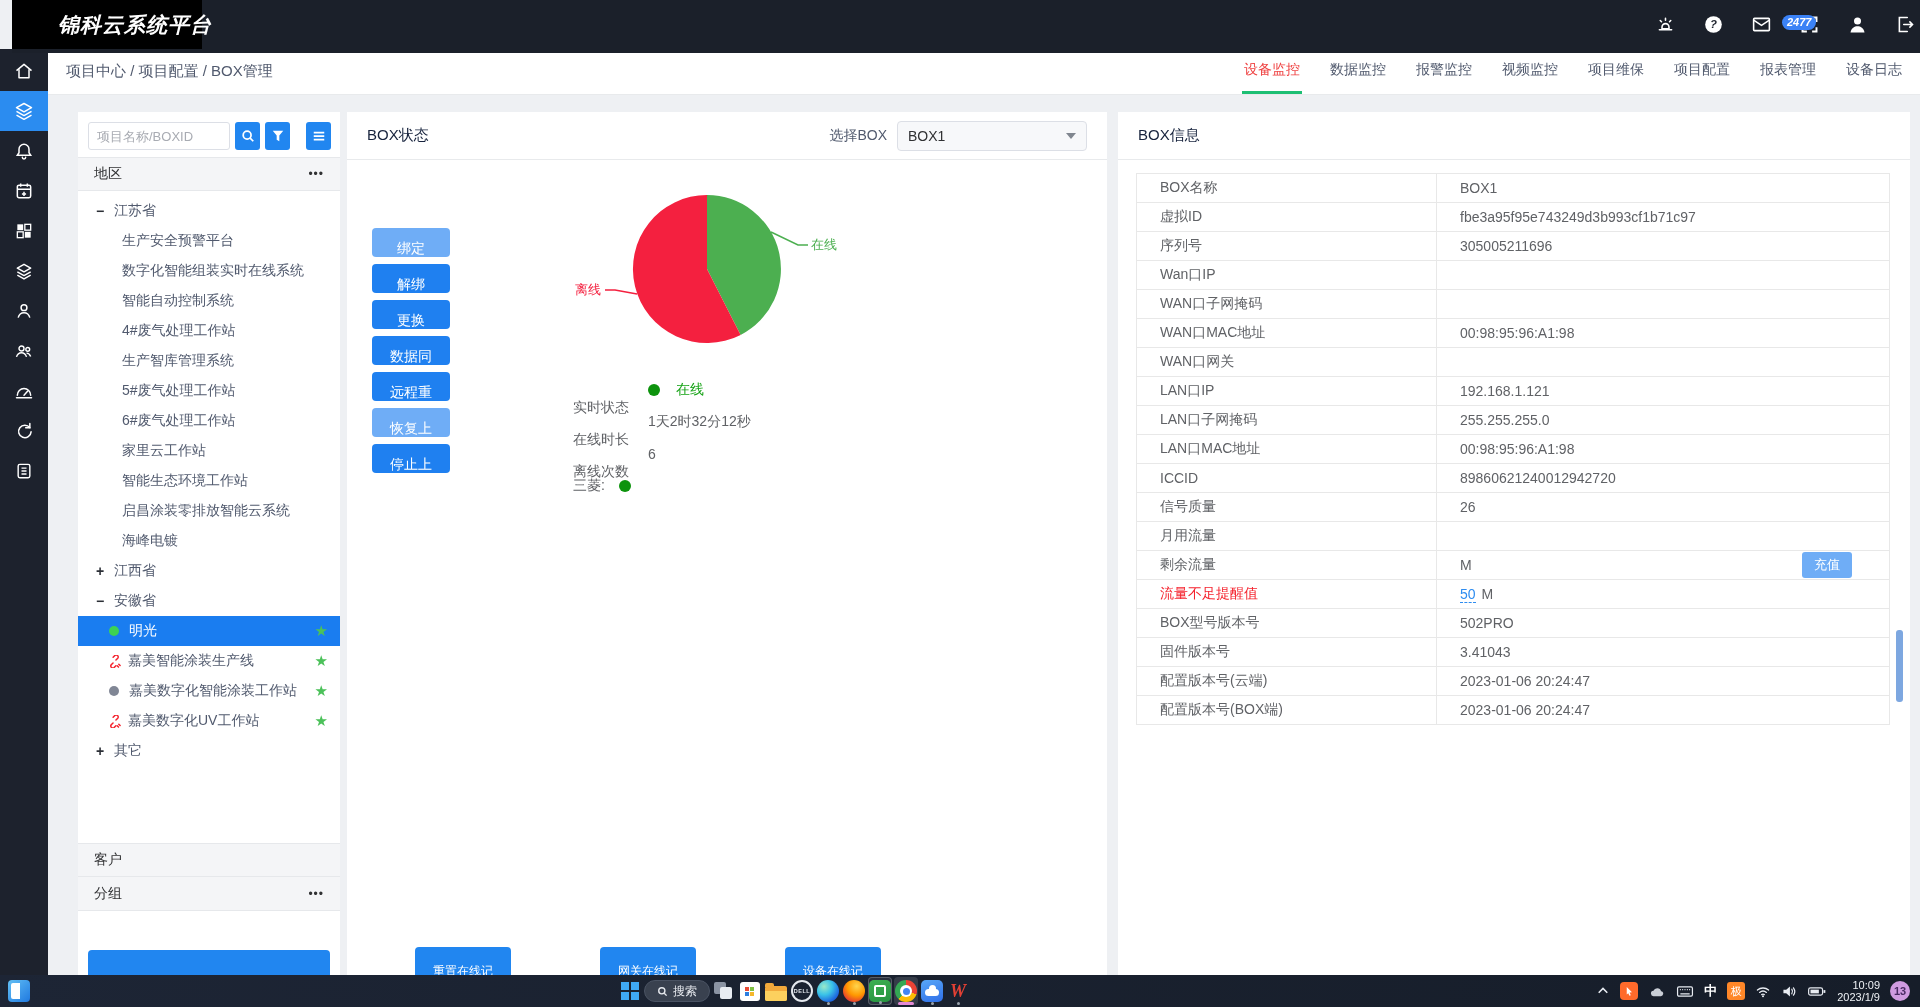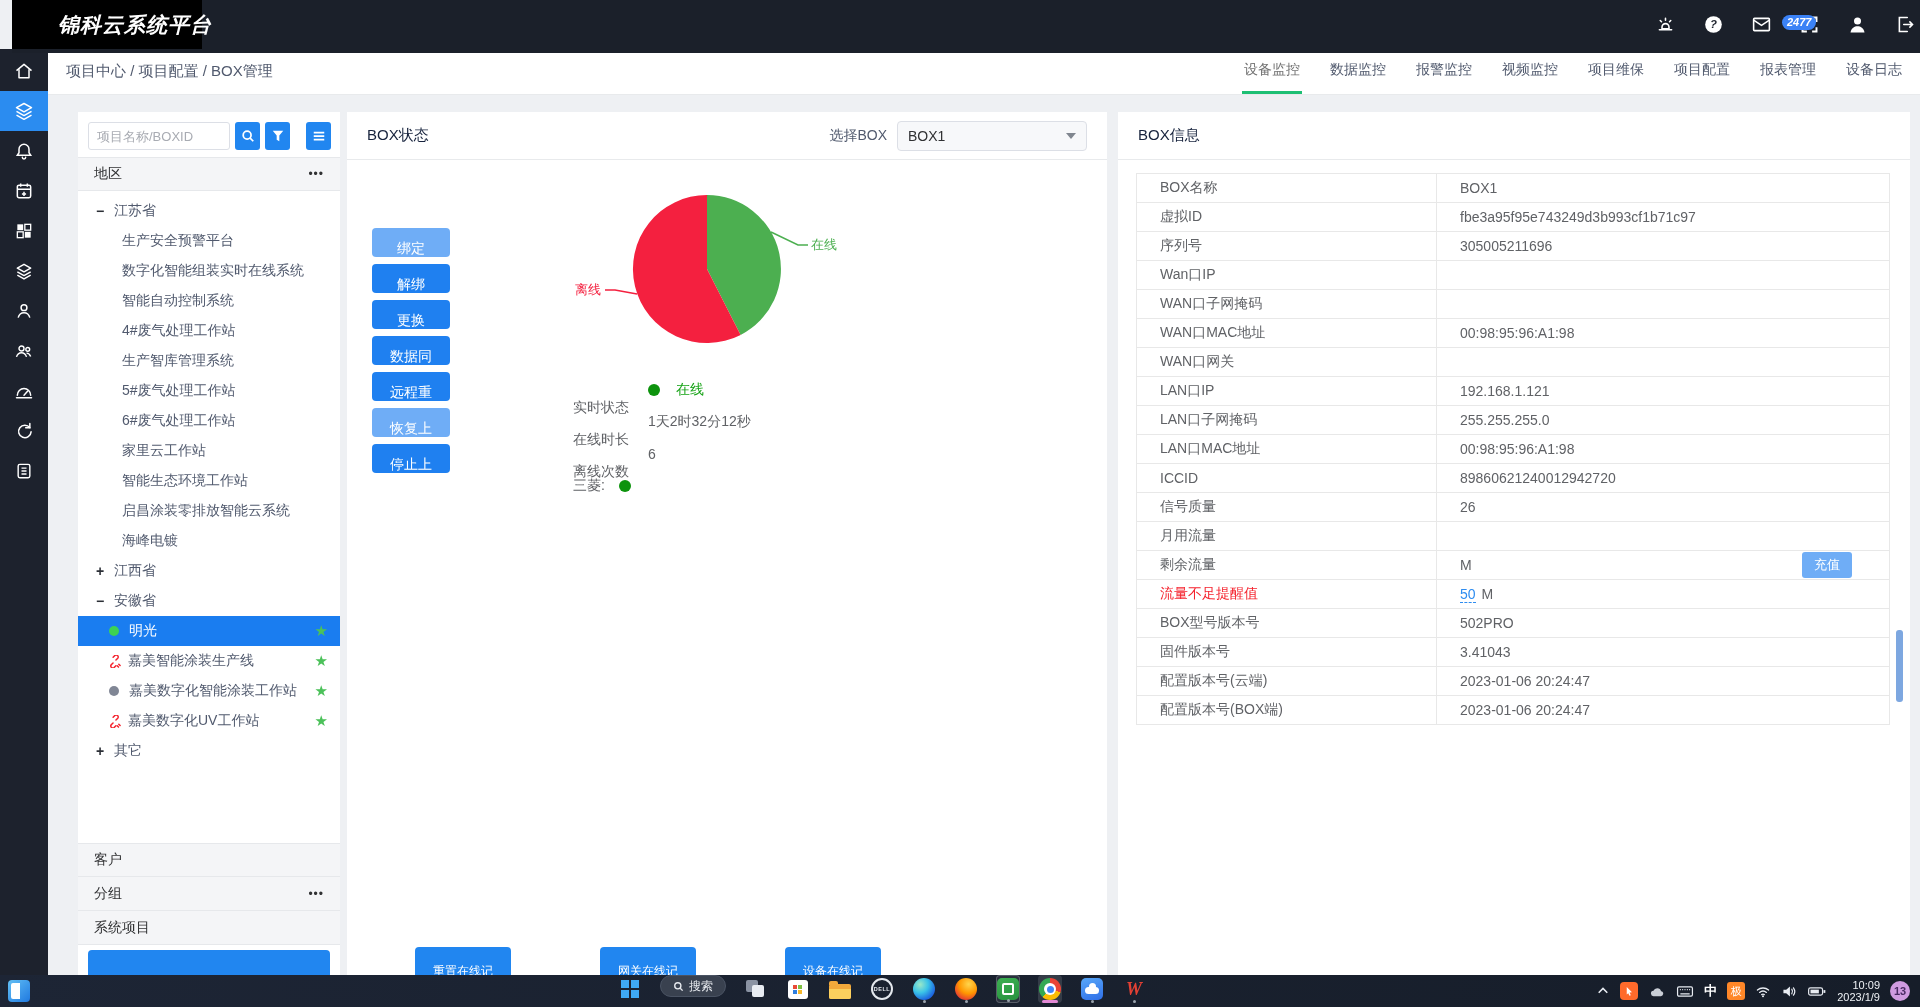--- a/index.html
+++ b/index.html
@@ -15,21 +15,21 @@
   .h-ic{width:22px;height:22px;position:relative;display:flex;align-items:center;justify-content:center;cursor:pointer;}
   .h-ic svg{width:21px;height:21px;}
   .badge{position:absolute;top:1px;left:-16px;background:#3b82f6;color:#fff;font-size:11px;font-weight:bold;
     padding:1px 5px;border-radius:8px;line-height:13px;z-index:6;}
 
   
   .crumbbar{position:absolute;top:49px;left:48px;width:1872px;height:46px;background:#fff;border-bottom:1px solid #e8eaec;z-index:4;}
   .crumb{position:absolute;left:18px;top:0;height:100%;display:flex;align-items:center;font-size:15px;color:#515a6e;}
   .tabs{position:absolute;right:16px;top:0;height:100%;display:flex;align-items:stretch;gap:26px;}
   .tab{display:flex;align-items:center;font-size:14px;color:#515a6e;padding:0 2px;border-bottom:3px solid transparent;cursor:pointer;}
-  .tab.active{color:#737373;border-bottom-color:#1dbf73;}
+  .tab.active{color:#ef4444;border-bottom-color:#1dbf73;}
 
   
   .rail{position:absolute;left:0;top:49px;bottom:0;width:48px;background:#1d222d;z-index:3;padding-top:2px;}
   .rail-item{width:48px;height:40px;display:flex;align-items:center;justify-content:center;cursor:pointer;}
   .rail-item svg{width:20px;height:20px;}
   .rail-item.active{background:#2b8cf0;}
 
   
   .panel{position:absolute;background:#fff;}
   #left-panel{left:78px;top:112px;width:262px;bottom:0;}
@@ -97,21 +97,21 @@
   .recharge{margin-left:auto;margin-right:14px;background:#6fadf6;border:none;border-radius:3px;color:#fff;
     font-size:13px;padding:4px 12px;cursor:pointer;}
 
   .scroll-thumb{position:absolute;right:17px;top:630px;width:7px;height:72px;border-radius:3px;background:#7da7e0;z-index:6;}
 
   
   .taskbar{position:absolute;left:0;bottom:0;width:1920px;height:32px;background:linear-gradient(90deg,#1d2535,#161d29);z-index:20;}
   .tb-widgets{position:absolute;left:8px;top:5px;width:22px;height:22px;border-radius:4px;
     background:linear-gradient(135deg,#63c0f5,#1f79e0);cursor:pointer;}
   .tb-widgets i{position:absolute;left:3px;top:3px;width:9px;height:16px;background:#fff;border-radius:2px 0 0 2px;}
-  .tb-center{position:absolute;left:618px;top:0;height:32px;display:flex;gap:18px;}
+  .tb-center{position:absolute;left:618px;top:0;height:32px;display:flex;align-items:center;gap:2px;}
   .tb-item{position:relative;width:24px;height:28px;display:flex;align-items:center;justify-content:center;cursor:pointer;}
   .tb-item.run::after{content:'';position:absolute;bottom:0;left:50%;margin-left:-1.5px;width:3px;height:3px;border-radius:50%;background:#9aa3ad;}
   .tb-item.open{background:rgba(255,255,255,.07);border:1px solid rgba(255,255,255,.22);border-radius:4px;}
   .tb-item.active-app{background:rgba(255,255,255,.12);border-radius:4px;}
   .pinkbar{position:absolute;bottom:0;left:50%;margin-left:-8px;width:16px;height:3px;border-radius:2px;background:#e38ad6;}
   .winlogo{width:18px;height:18px;display:grid;grid-template-columns:8px 8px;grid-template-rows:8px 8px;gap:2px;}
   .winlogo i{background:#3fa9f5;}
   .tb-search{height:22px;width:66px;border-radius:11px;background:#39414f;border:1px solid #4a5363;
     display:flex;align-items:center;justify-content:center;gap:5px;color:#e6e9ee;font-size:12px;cursor:pointer;}
   .tview{position:relative;width:20px;height:18px;}
@@ -399,23 +399,20 @@
       </div>
     </div>
   <div class="bottom-secs">
       <div class="sec-head">
         <span>客户</span>
       </div>
       <div class="sec-head">
         <span>分组</span>
         <span class="sec-more">•••</span>
       </div>
-      <div class="sec-head">
-        <span>系统项目</span>
-      </div>
     </div>
   <button class="cut-btn"></button>
 </div>
 
 <div class="panel" id="mid-panel">
   <div class="panel-head">
     <span>BOX状态</span>
     <div class="head-right">
       <span class="sel-label">选择BOX</span>
       <div class="selectbox">

